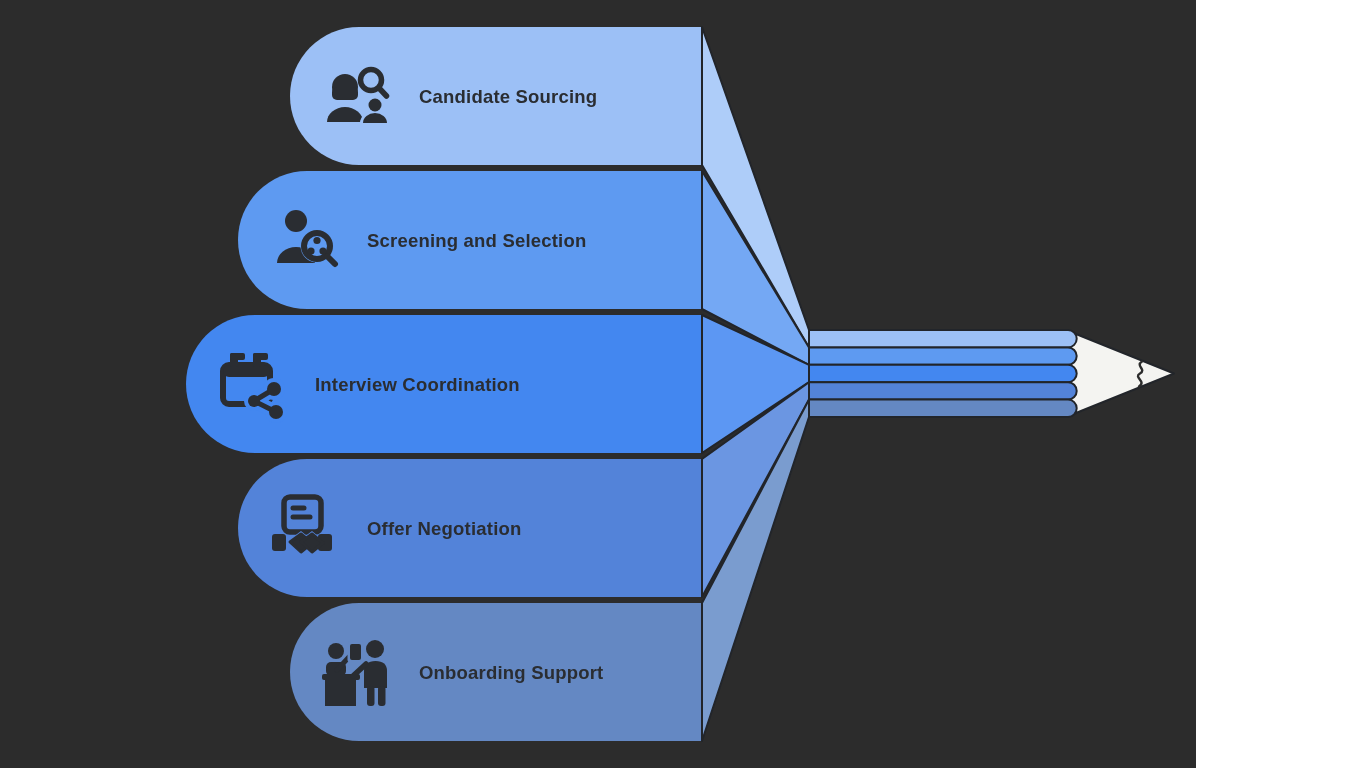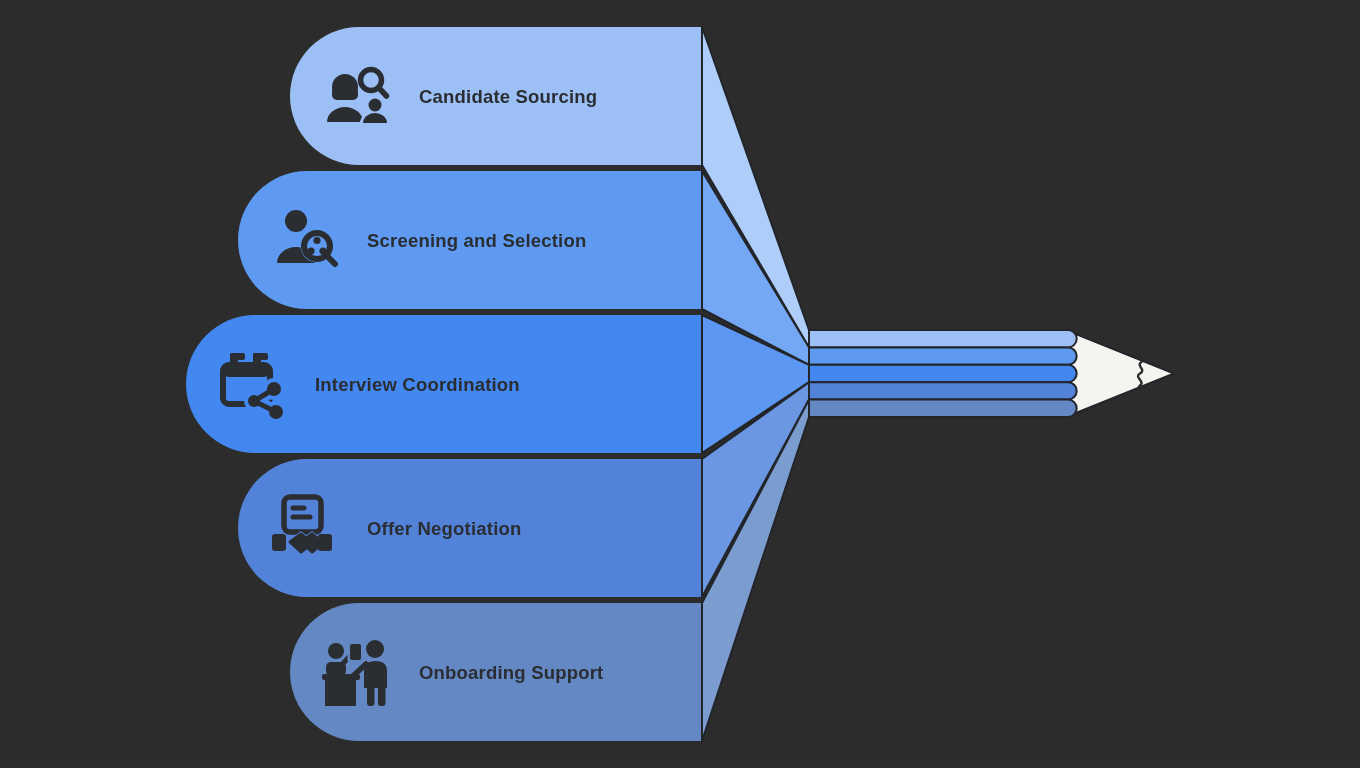--- a/index.html
+++ b/index.html
@@ -1,18 +1,18 @@
 <!DOCTYPE html>
 <html><head>
 <meta charset="utf-8">
 <style>
   html,body{margin:0;padding:0;}
   .canvas{
     position:relative;
-    width:1360px;height:768px;
+    width:1196px;height:768px;
     overflow:hidden;
     font-family:"Liberation Sans","DejaVu Sans",sans-serif;
   }
   svg{display:block;}
   .ln{stroke:#22252a;stroke-width:2;stroke-linejoin:round;}
   .pill{stroke:none;}
   text.stage-label{
     font-family:"Liberation Sans","DejaVu Sans",sans-serif;
     font-weight:700;
     font-size:18.5px;

